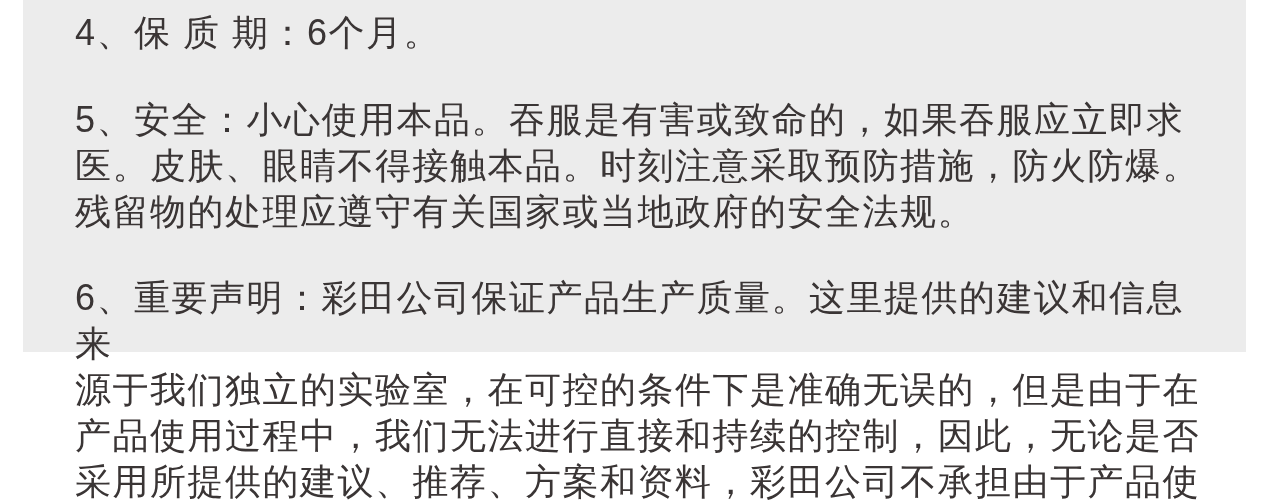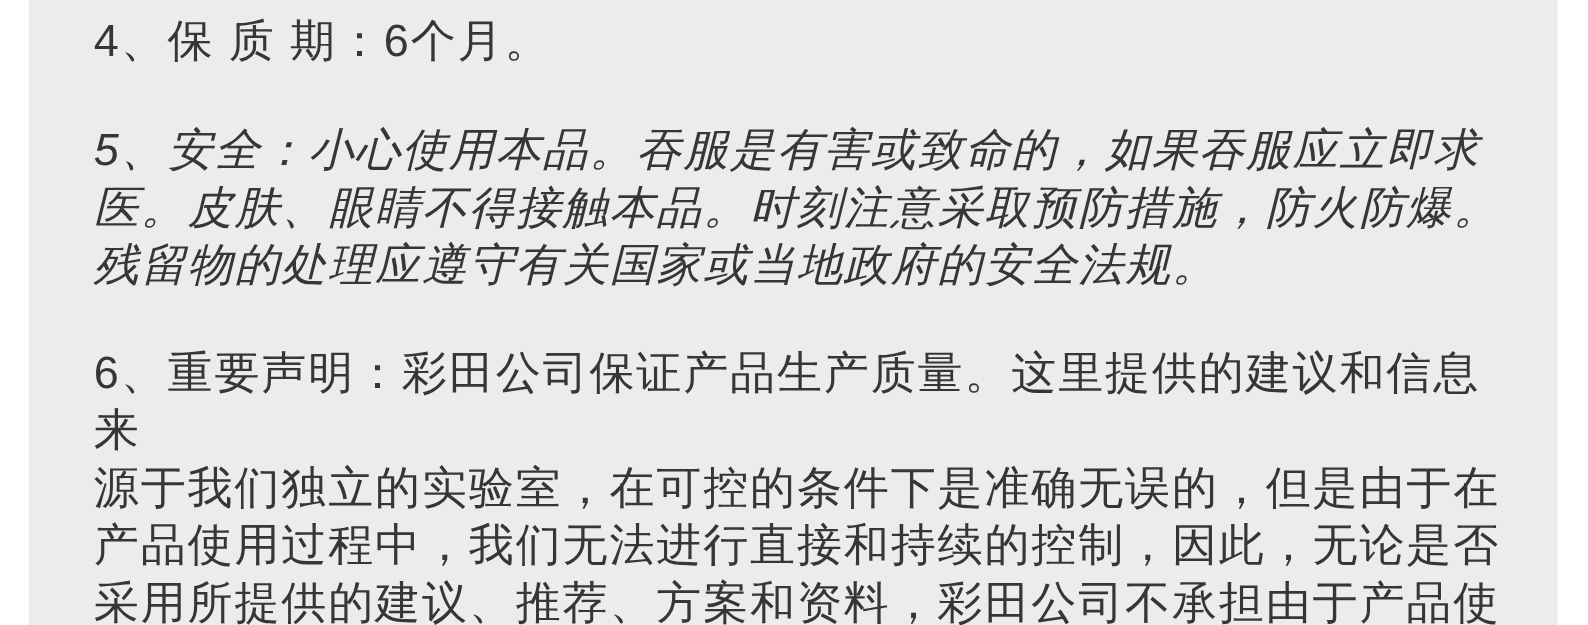--- a/index.html
+++ b/index.html
@@ -15,36 +15,36 @@
     position: relative;
     width: 1270px;
     height: 500px;
     background: #ffffff;
   }
   .panel {
     position: absolute;
     left: 23px;
     top: 0;
     width: 1223px;
-    height: 500px;
+    height: 352px;
     background: #ececec;
     box-sizing: border-box;
     padding: 10px 30px 0 52px;
   }
   .clause {
     white-space: pre-line;
     font-size: 36px;
     line-height: 46px;
     letter-spacing: 1.5px;
     color: #3a3535;
     font-weight: 400;
     text-align: left;
   }
   .clause-shelf-life { margin: 0 0 41px 0; }
-  .clause-safety     { margin: 0 0 40px 0; font-style: italic; }
+  .clause-safety     { margin: 0 0 40px 0; }
   .clause-disclaimer { margin: 0; }
 </style>
 </head>
 <body>
 
 <div class="page">
   <div class="panel">
     <div class="clause clause-shelf-life">4、保 质 期：6个月。</div>
     <div class="clause clause-safety">5、安全：小心使用本品。吞服是有害或致命的，如果吞服应立即求
 医。皮肤、眼睛不得接触本品。时刻注意采取预防措施，防火防爆。

